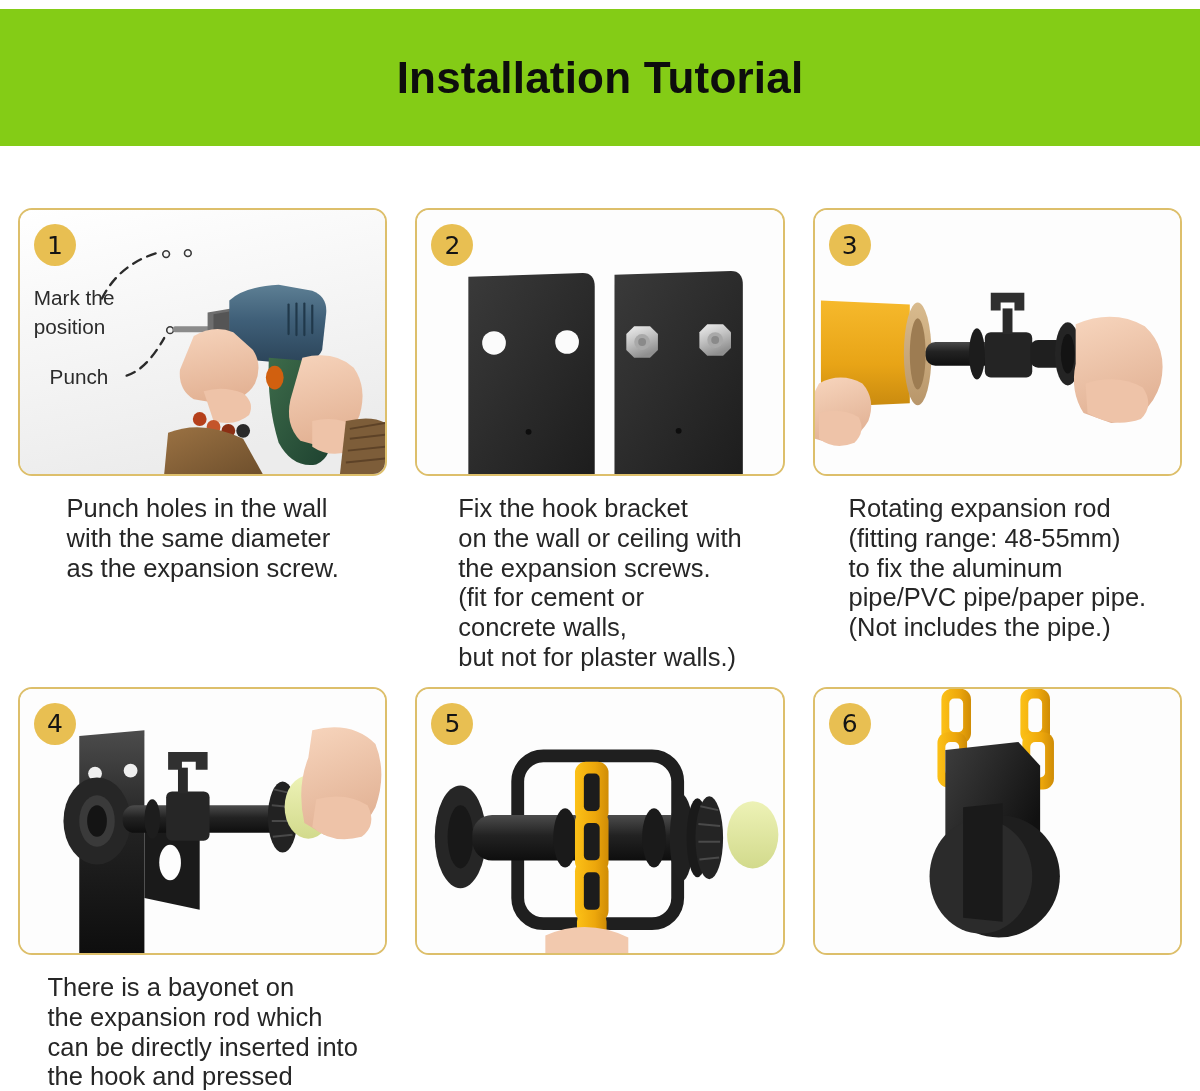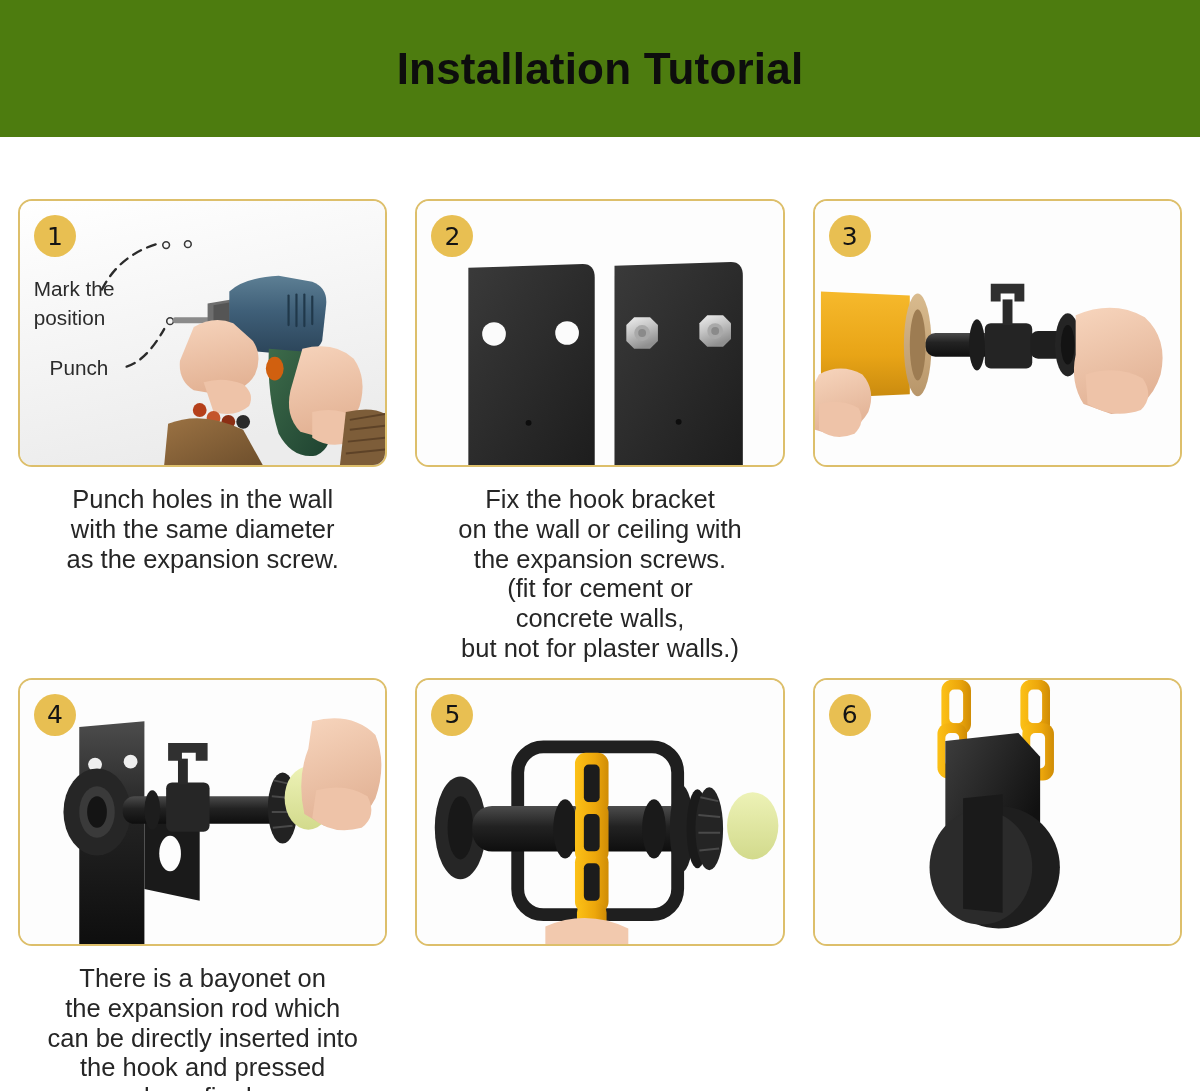--- a/index.html
+++ b/index.html
@@ -13,24 +13,25 @@
     height: 1091px;
     font-family: "Liberation Sans", sans-serif;
     color: #1a1a1a;
     overflow: hidden;
   }
 
   
   .header-band {
     width: 1200px;
     height: 137px;
-    background: #4d7c0f;
+    background: #84cc16;
     display: flex;
     align-items: center;
     justify-content: center;
+    margin-top: 9px;
   }
   .header-title {
     font-size: 44px;
     font-weight: bold;
     color: #0d0d0d;
     letter-spacing: 0.2px;
     line-height: 1;
     white-space: nowrap;
   }
 
@@ -81,21 +82,21 @@
     font-weight: normal;
     display: flex;
     align-items: center;
     justify-content: center;
     z-index: 5;
     font-family: "DejaVu Sans", sans-serif;
   }
 
   .caption {
     margin-top: 18px;
-    text-align: center;
+    text-align: left;
     font-size: 25.5px;
     line-height: 1.17;
     color: #262626;
     white-space: pre-line;
     font-family: "Liberation Sans", sans-serif;
   }
 
   
   .anno {
     font-family: "Liberation Sans", sans-serif;
@@ -295,20 +296,25 @@
 
         <path d="M4 176 Q26 164 48 176 Q62 192 54 214 Q40 238 14 236 L0 232 L0 184 Z" fill="url(#skin3)"></path>
         <path d="M4 206 Q26 200 44 210 Q52 224 40 236 Q20 244 4 232 Z" fill="#eec3a8"></path>
 
         <path d="M264 116 Q302 100 334 118 Q358 140 350 176 Q338 214 300 216
                  L272 206 Q258 184 264 156 Z" fill="url(#skin3)"></path>
         <path d="M274 176 Q306 166 332 180 Q344 198 330 212 Q302 222 276 206 Z" fill="#eec3a8"></path>
       </svg>
       <div class="step-badge">3</div>
     </div>
+    <div class="caption">Rotating expansion rod
+(fitting range: 48-55mm)
+to fix the aluminum
+pipe/PVC pipe/paper pipe.
+(Not includes the pipe.)</div>
   </div>
 
   <div class="step-cell">
     <div class="photo-frame">
       <svg viewBox="0 0 370 268" preserveAspectRatio="xMidYMid slice">
         <defs>
           <linearGradient id="blk4" x1="0" y1="0" x2="0" y2="1">
             <stop offset="0%" stop-color="#4c4c4c"></stop>
             <stop offset="45%" stop-color="#222"></stop>
             <stop offset="100%" stop-color="#0e0e0e"></stop>

